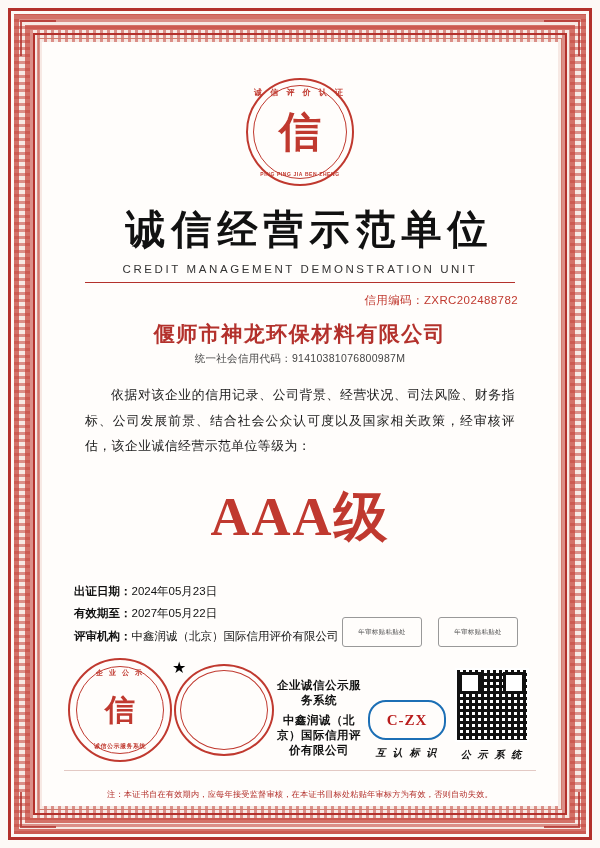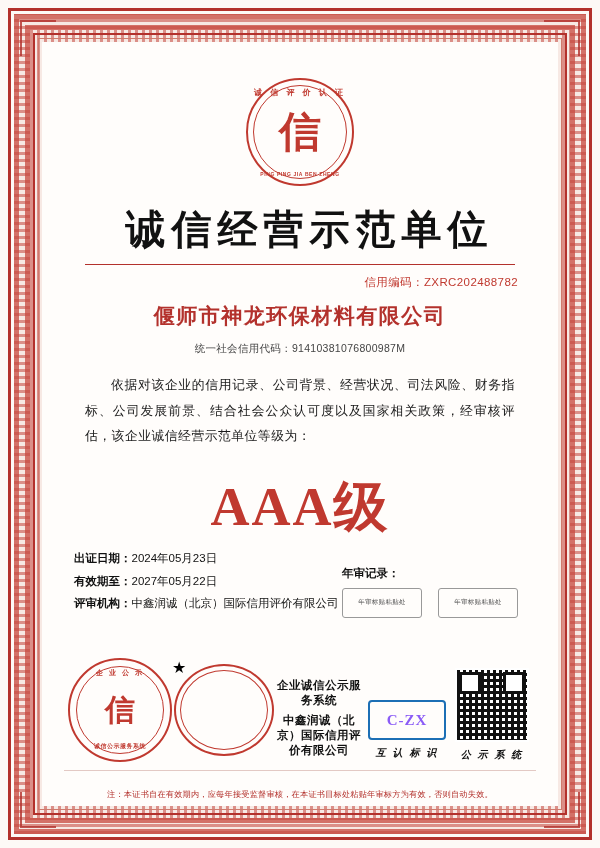--- a/index.html
+++ b/index.html
@@ -166,21 +166,21 @@
   .company {
     margin-top: 12px;
     font-family: "Liberation Serif", serif;
     font-size: 21px;
     font-weight: bold;
     color: #b3312c;
     letter-spacing: 1.5px;
     text-align: center;
   }
   .credit-code {
-    margin-top: 12px;
+    margin-top: 4px;
     font-size: 10.5px;
     color: #444;
     text-align: center;
     letter-spacing: .3px;
   }
 
   .body-text {
     margin-top: 16px;
     width: 430px;
     font-size: 12.8px;
@@ -195,24 +195,25 @@
     margin-top: 22px;
     font-family: "Liberation Serif", serif;
     font-size: 54px;
     font-weight: bold;
     color: #c0392f;
     letter-spacing: 2px;
     text-align: center;
   }
 
   .details {
+    margin-top: 26px;
     width: 100%;
     display: flex;
     justify-content: space-between;
-    align-items: center;
+    align-items: flex-end;
   }
   .details-left {
     font-size: 11.5px;
     line-height: 1.95;
     color: #111;
     padding-left: 10px;
   }
   .details-left b {
     font-weight: bold;
   }
@@ -319,23 +320,23 @@
 
   .mutual {
     width: 90px;
     text-align: center;
     padding-bottom: 2px;
   }
   .mutual .badge {
     width: 74px;
     height: 36px;
     border: 2px solid #1c6fb5;
-    border-radius: 4px;
+    border-radius: 18px;
     margin: 0 auto 6px auto;
-    color: #8b5cf6;
+    color: #b91c1c;
     font-size: 15px;
     font-weight: bold;
     letter-spacing: 1px;
     display: flex;
     align-items: center;
     justify-content: center;
     font-family: "Liberation Serif", serif;
   }
   .qr {
     width: 80px;
@@ -415,20 +416,21 @@
 
     <div class="emblem">
       <div class="ring"></div>
       <div class="ring2"></div>
       <div class="arc-top">诚 信 评 价 认 证</div>
       <div class="center-char">信</div>
       <div class="arc-bottom">PING PING JIA BEN ZHENG</div>
     </div>
 
     <div class="title-cn">诚信经营示范单位</div>
+    <div class="title-en">CREDIT MANAGEMENT DEMONSTRATION UNIT</div>
     <div class="title-rule"></div>
 
     <div class="cert-no">信用编码：ZXRC202488782</div>
 
     <div class="company">偃师市神龙环保材料有限公司</div>
     <div class="credit-code">统一社会信用代码：91410381076800987M</div>
 
     <div class="body-text">依据对该企业的信用记录、公司背景、经营状况、司法风险、财务指标、公司发展前景、结合社会公众认可度以及国家相关政策，经审核评估，该企业诚信经营示范单位等级为：</div>
 
     <div class="grade">AAA级</div>
@@ -439,21 +441,20 @@
           <b>出证日期：</b><span>2024年05月23日</span>
         </div>
         <div>
           <b>有效期至：</b><span>2027年05月22日</span>
         </div>
         <div>
           <b>评审机构：</b><span>中鑫润诚（北京）国际信用评价有限公司</span>
         </div>
       </div>
       <div class="details-right">
-        <div class="annual-label">年审记录：</div>
         <div class="stamp-boxes">
           <div class="stamp-box">年审标贴粘贴处</div>
           <div class="stamp-box">年审标贴粘贴处</div>
         </div>
       </div>
     </div>
 
     <div class="footer">
       <div class="footer-row">
 

